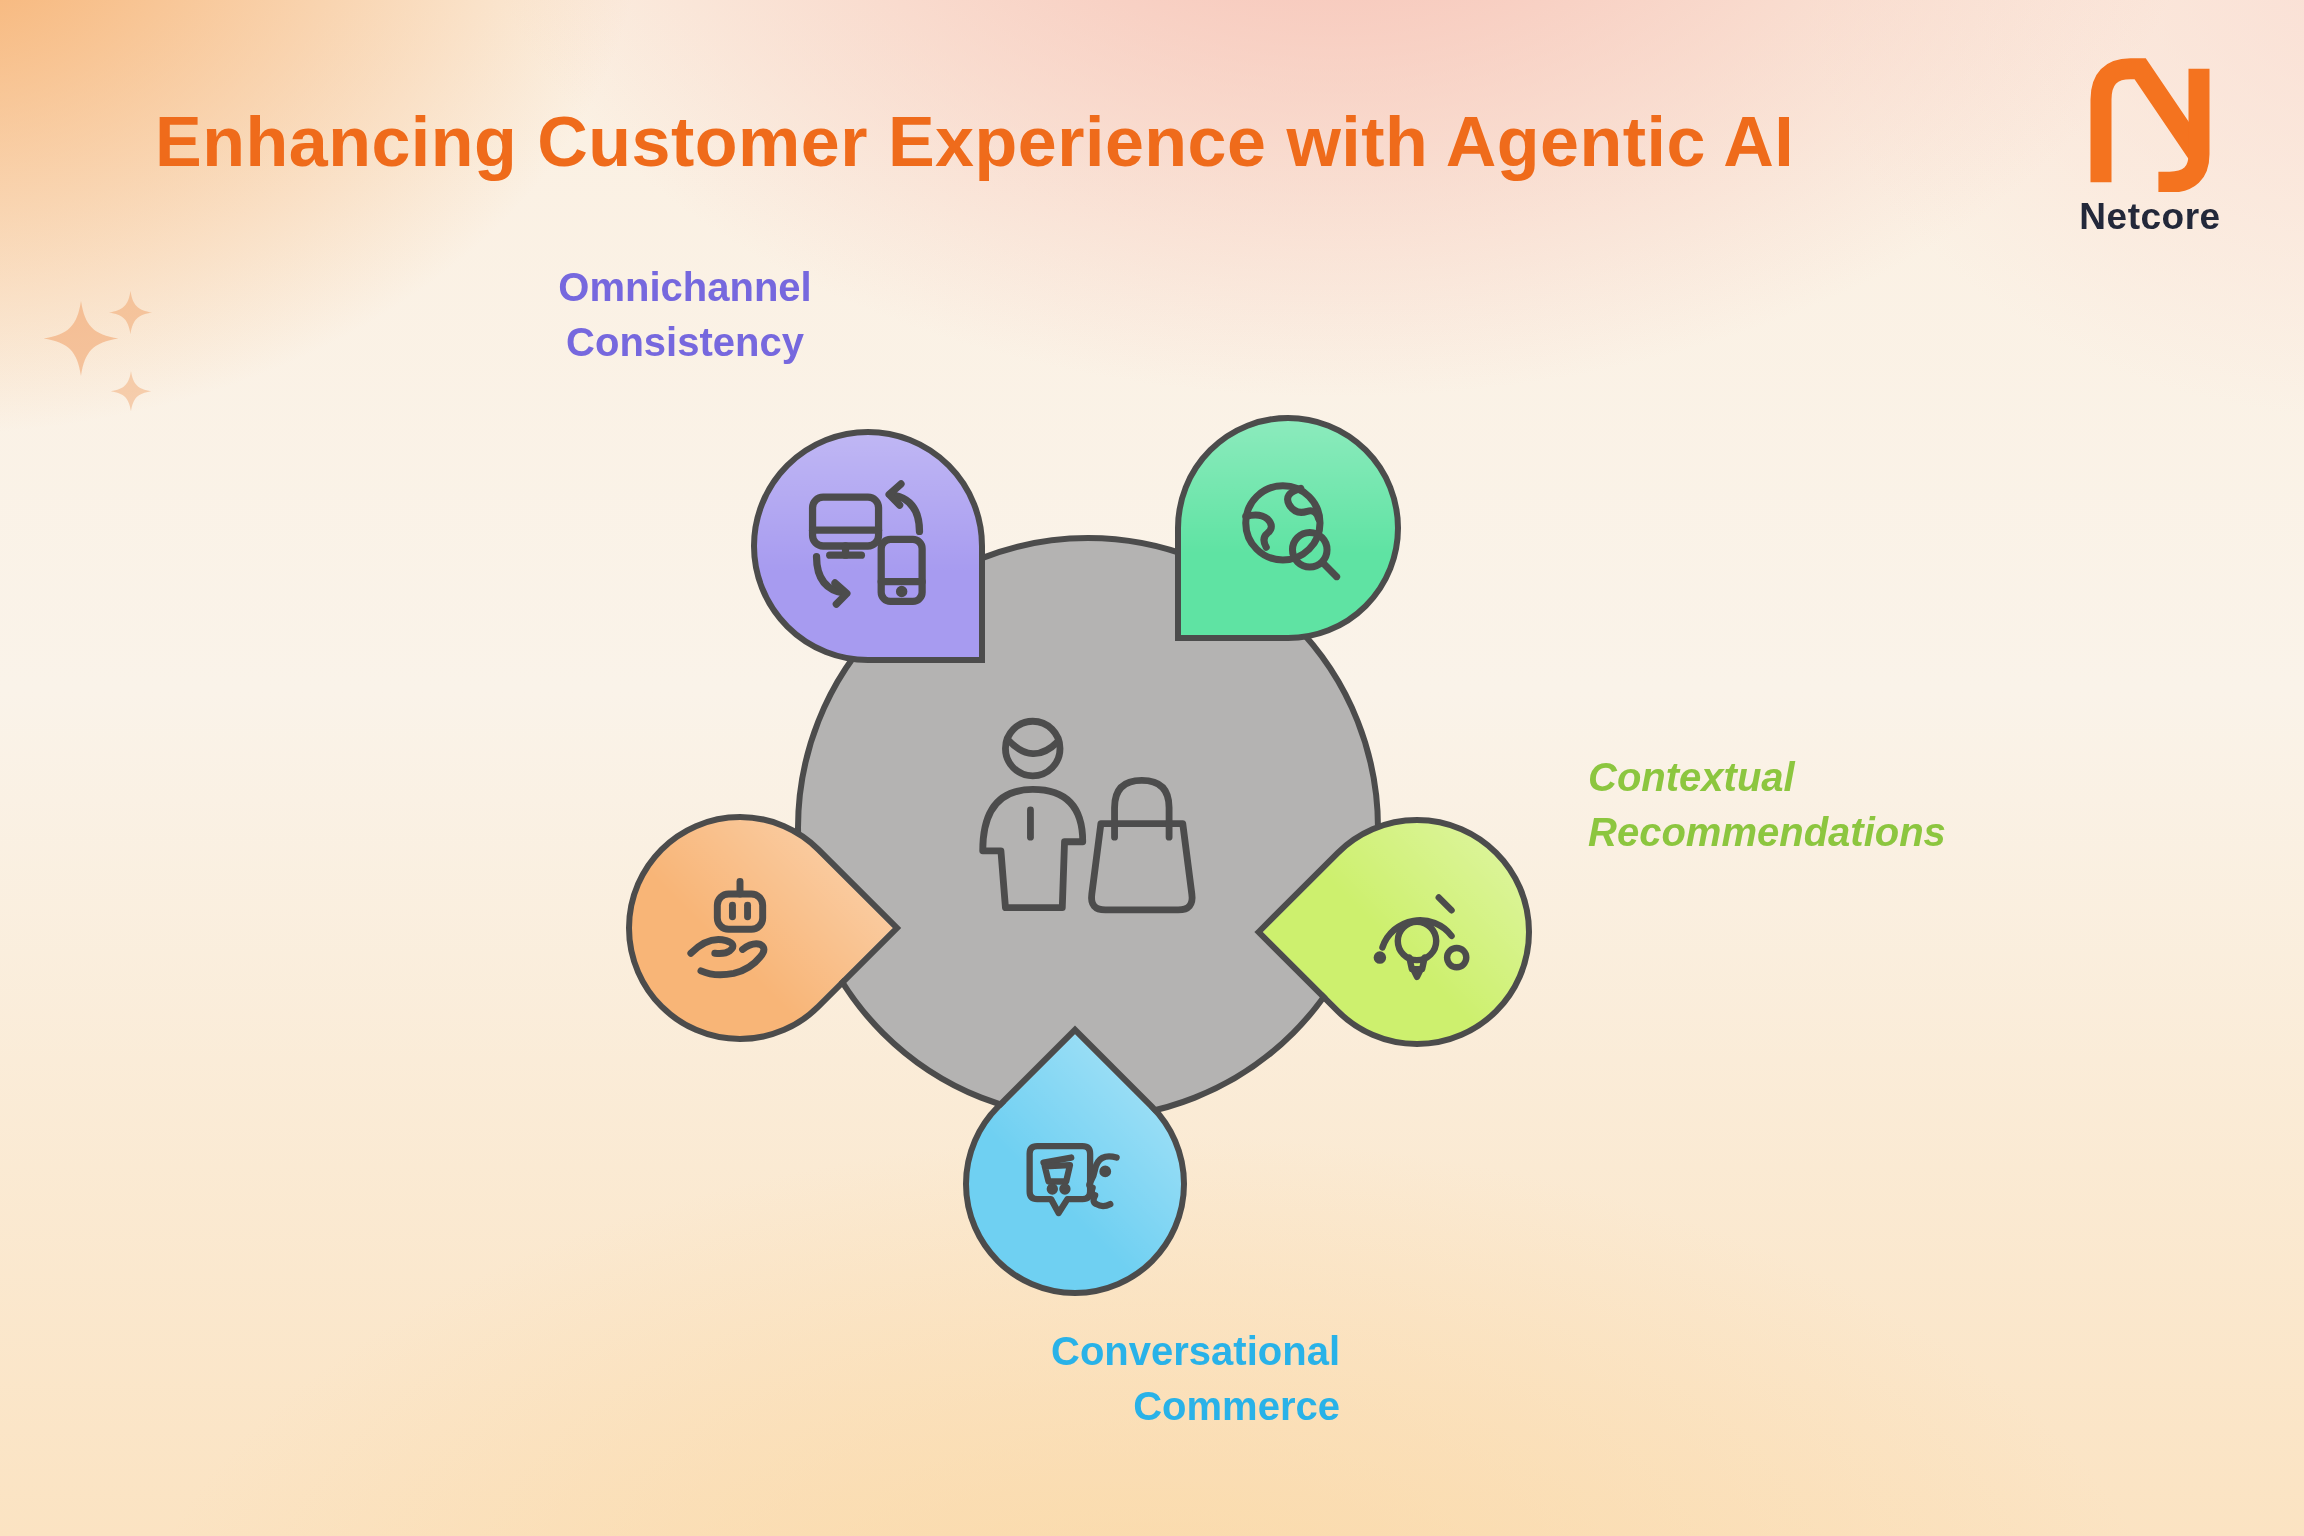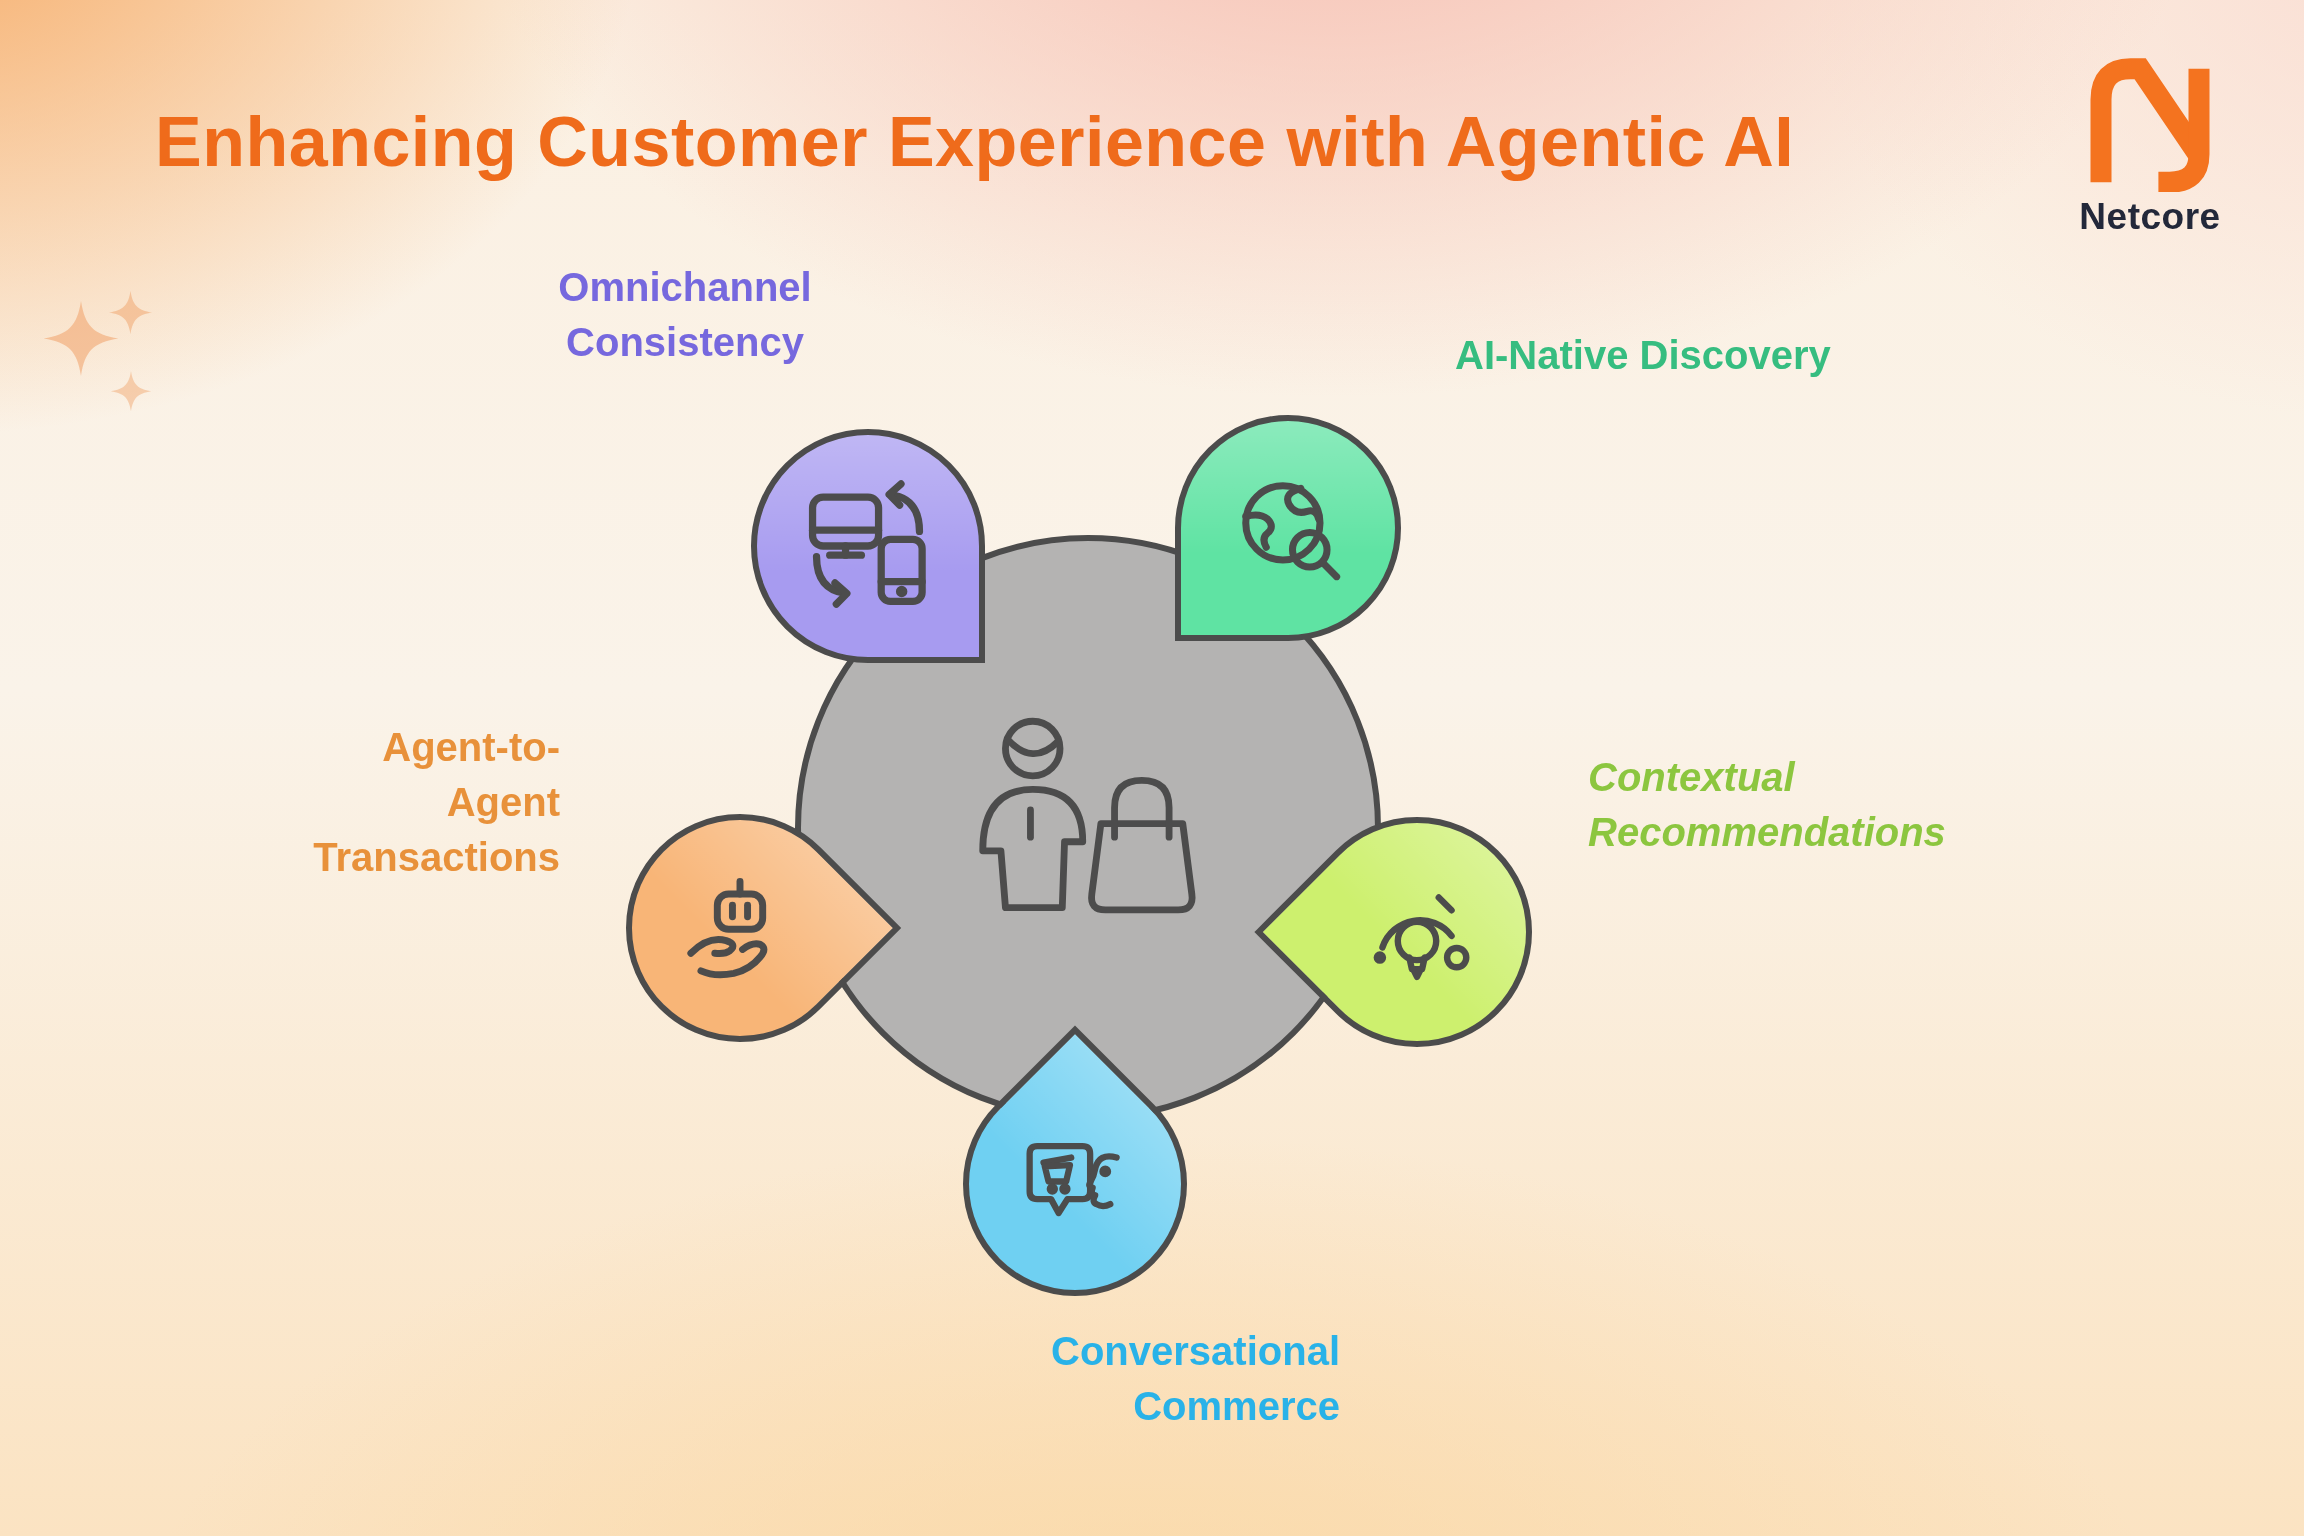--- a/index.html
+++ b/index.html
@@ -116,37 +116,33 @@
     <svg width="128" height="128" viewBox="0 0 100 100">
       <g class="icon-stroke" stroke-width="5.5">
         <circle cx="46" cy="46" r="29"></circle>
         <path d="M60,19 Q46,23 51,32 Q56,40 65,37 Q72,35 74,43"></path>
         <path d="M17,41 Q28,38 34,43 Q40,49 34,54 Q29,58 33,65"></path>
         <circle cx="67" cy="67" r="13.5"></circle>
         <line x1="77" y1="77" x2="88" y2="88"></line>
       </g>
     </svg>
   </div>
-  <div class="abs label" id="label-ai" style="color: rgb(54, 189, 128);">AI-Native Discovery</div>
 
   <div class="abs pin" id="pin-agent" style="--pin-color: #f8b577;">
     <svg class="counter" width="126" height="126" viewBox="0 0 100 100">
       <g class="icon-stroke" stroke-width="5.5">
         <line x1="50" y1="13" x2="50" y2="23"></line>
         <rect x="32" y="23" width="36" height="28" rx="9"></rect>
         <line x1="44" y1="32" x2="44" y2="41"></line>
         <line x1="56" y1="32" x2="56" y2="41"></line>
         <path d="M11,70 Q25,56 39,60 Q48,63 42,68 Q38,71 30,70"></path>
         <path d="M19,84 Q30,89 45,86 Q58,83 66,73 Q72,66 66,63 Q60,61 52,67"></path>
       </g>
     </svg>
   </div>
-  <div class="abs label" id="label-agent" style="color: rgb(232, 145, 58);">Agent-to-
-Agent
-Transactions</div>
 
   <div class="abs pin" id="pin-context" style="--pin-color: #cdf06e;">
     <svg class="counter" width="128" height="128" viewBox="0 0 100 100">
       <g class="icon-stroke" stroke-width="5">
         <path d="M23,62 A31,31 0 0 1 77,53"></path>
         <line x1="67" y1="23" x2="77" y2="33"></line>
         <circle cx="21" cy="70" r="2.4" fill="#4c4c4c"></circle>
         <circle cx="81" cy="70" r="7.5"></circle>
         <circle cx="50" cy="57" r="15"></circle>
         <path d="M44,70 L46,79 L54,79 L56,70"></path>

